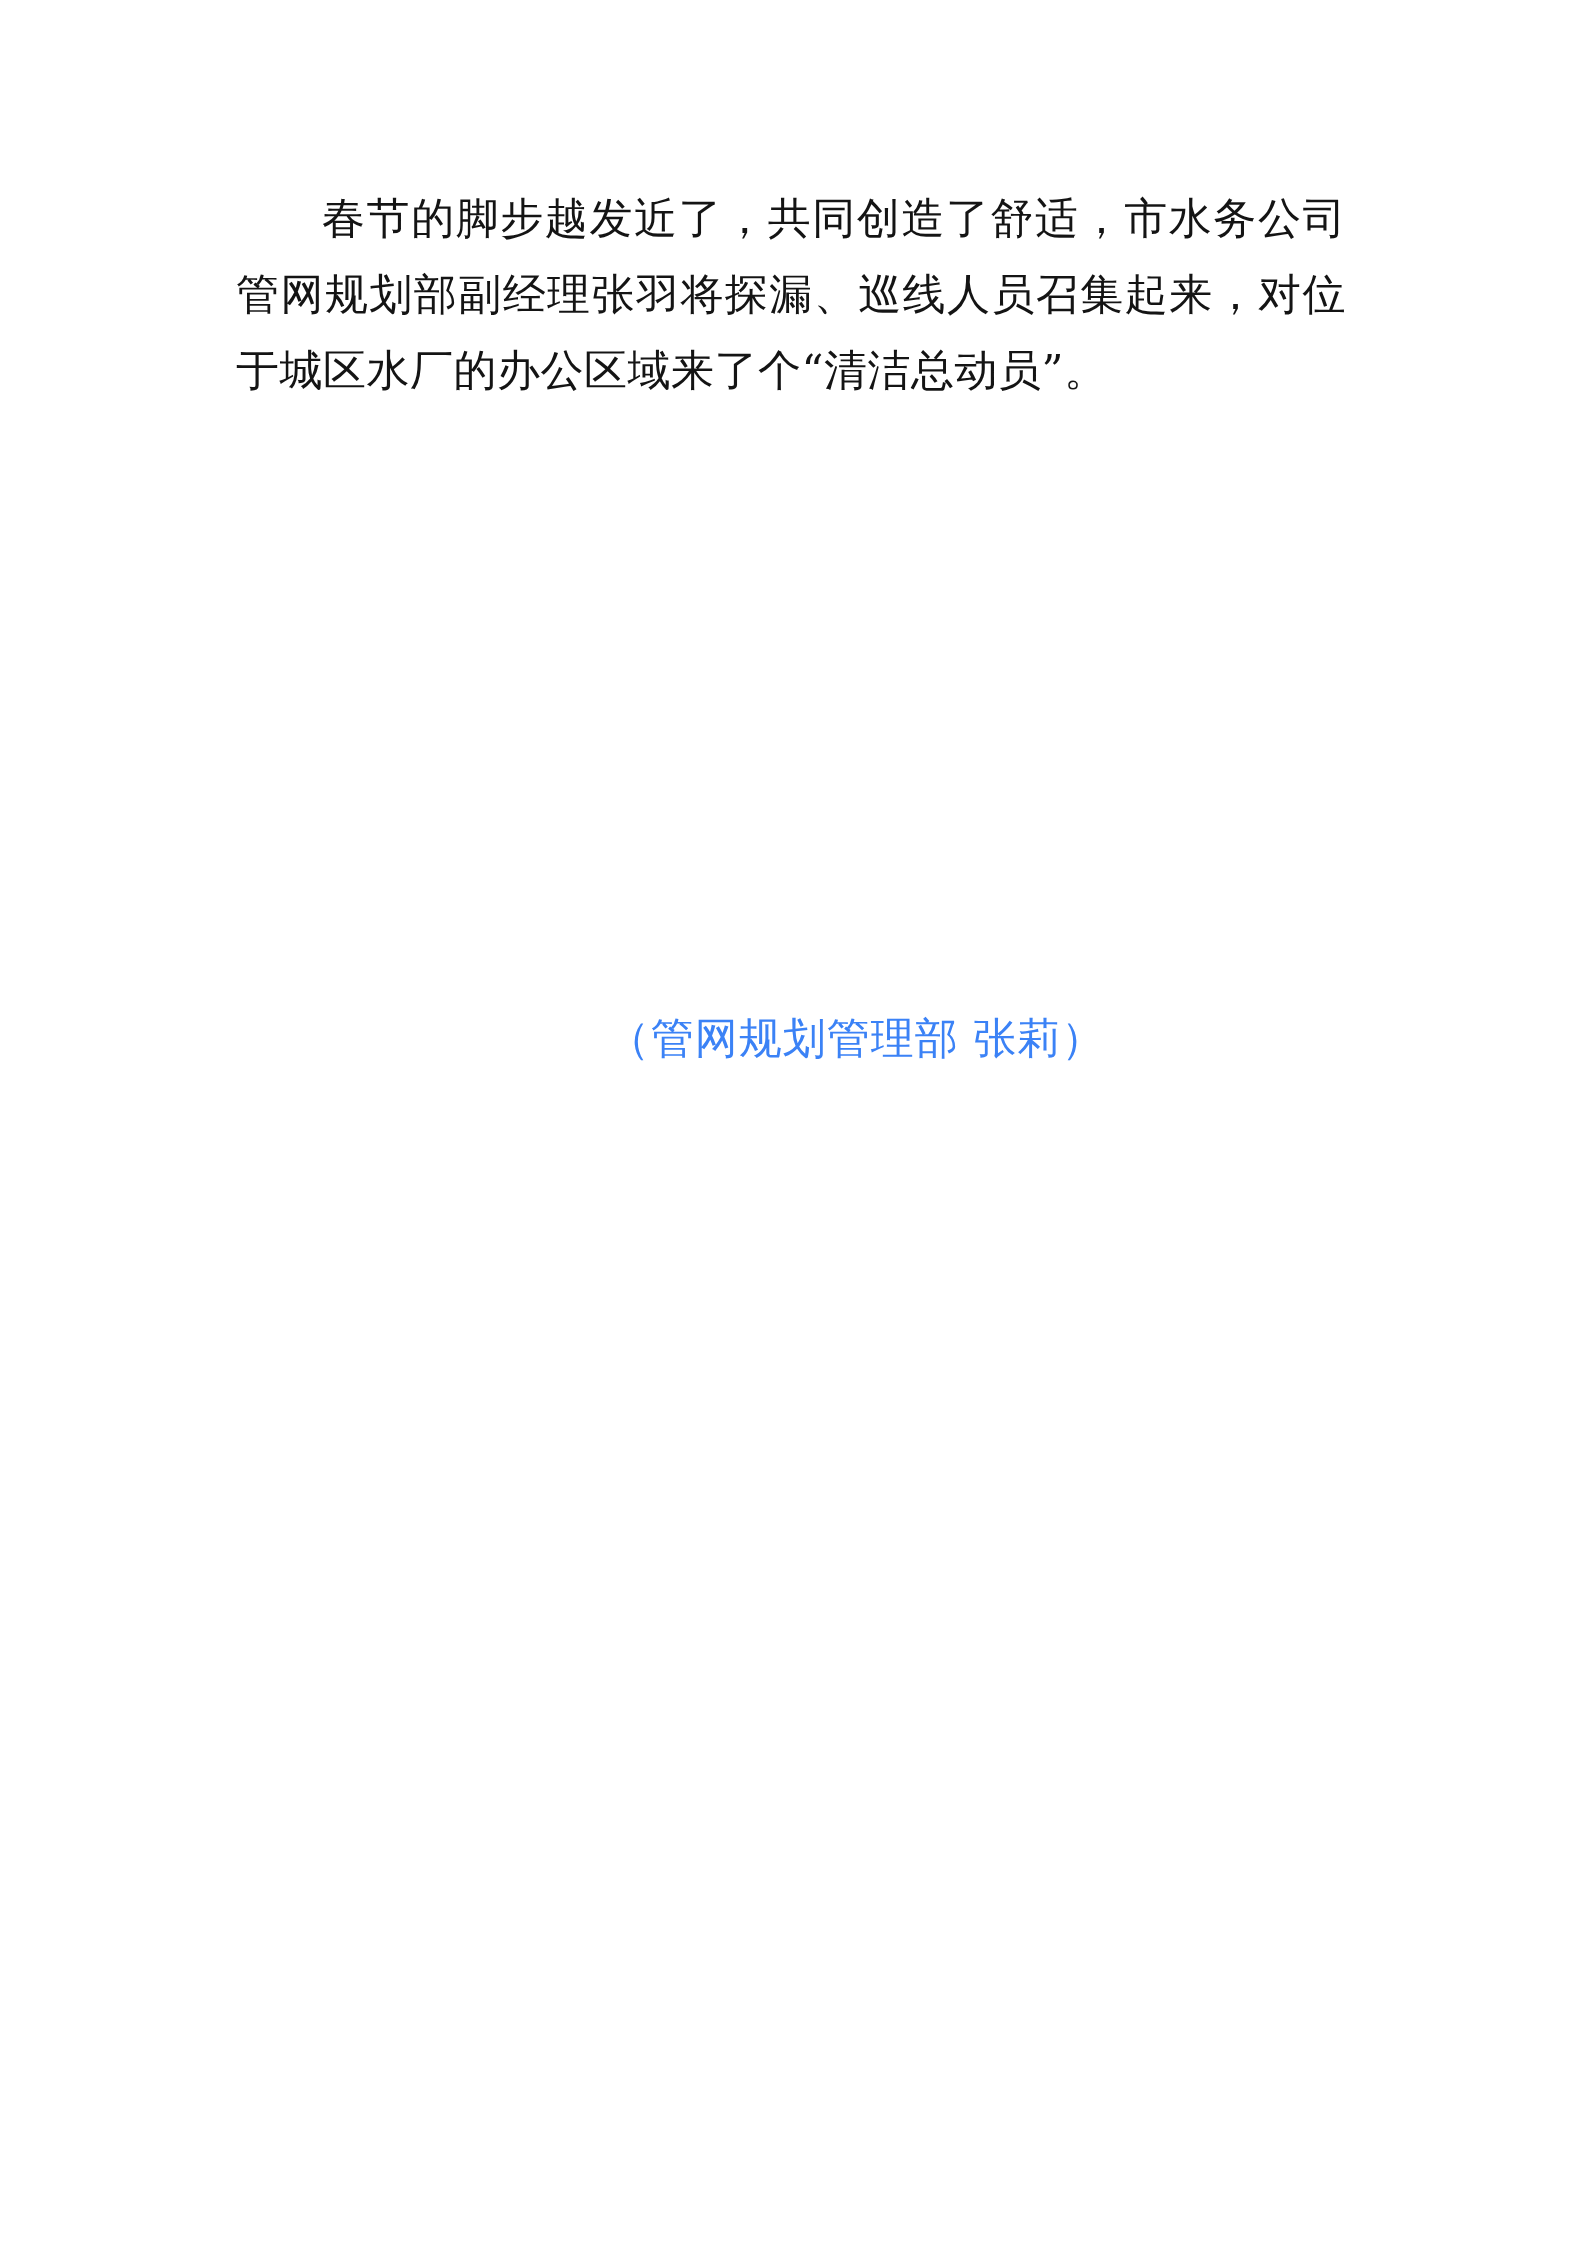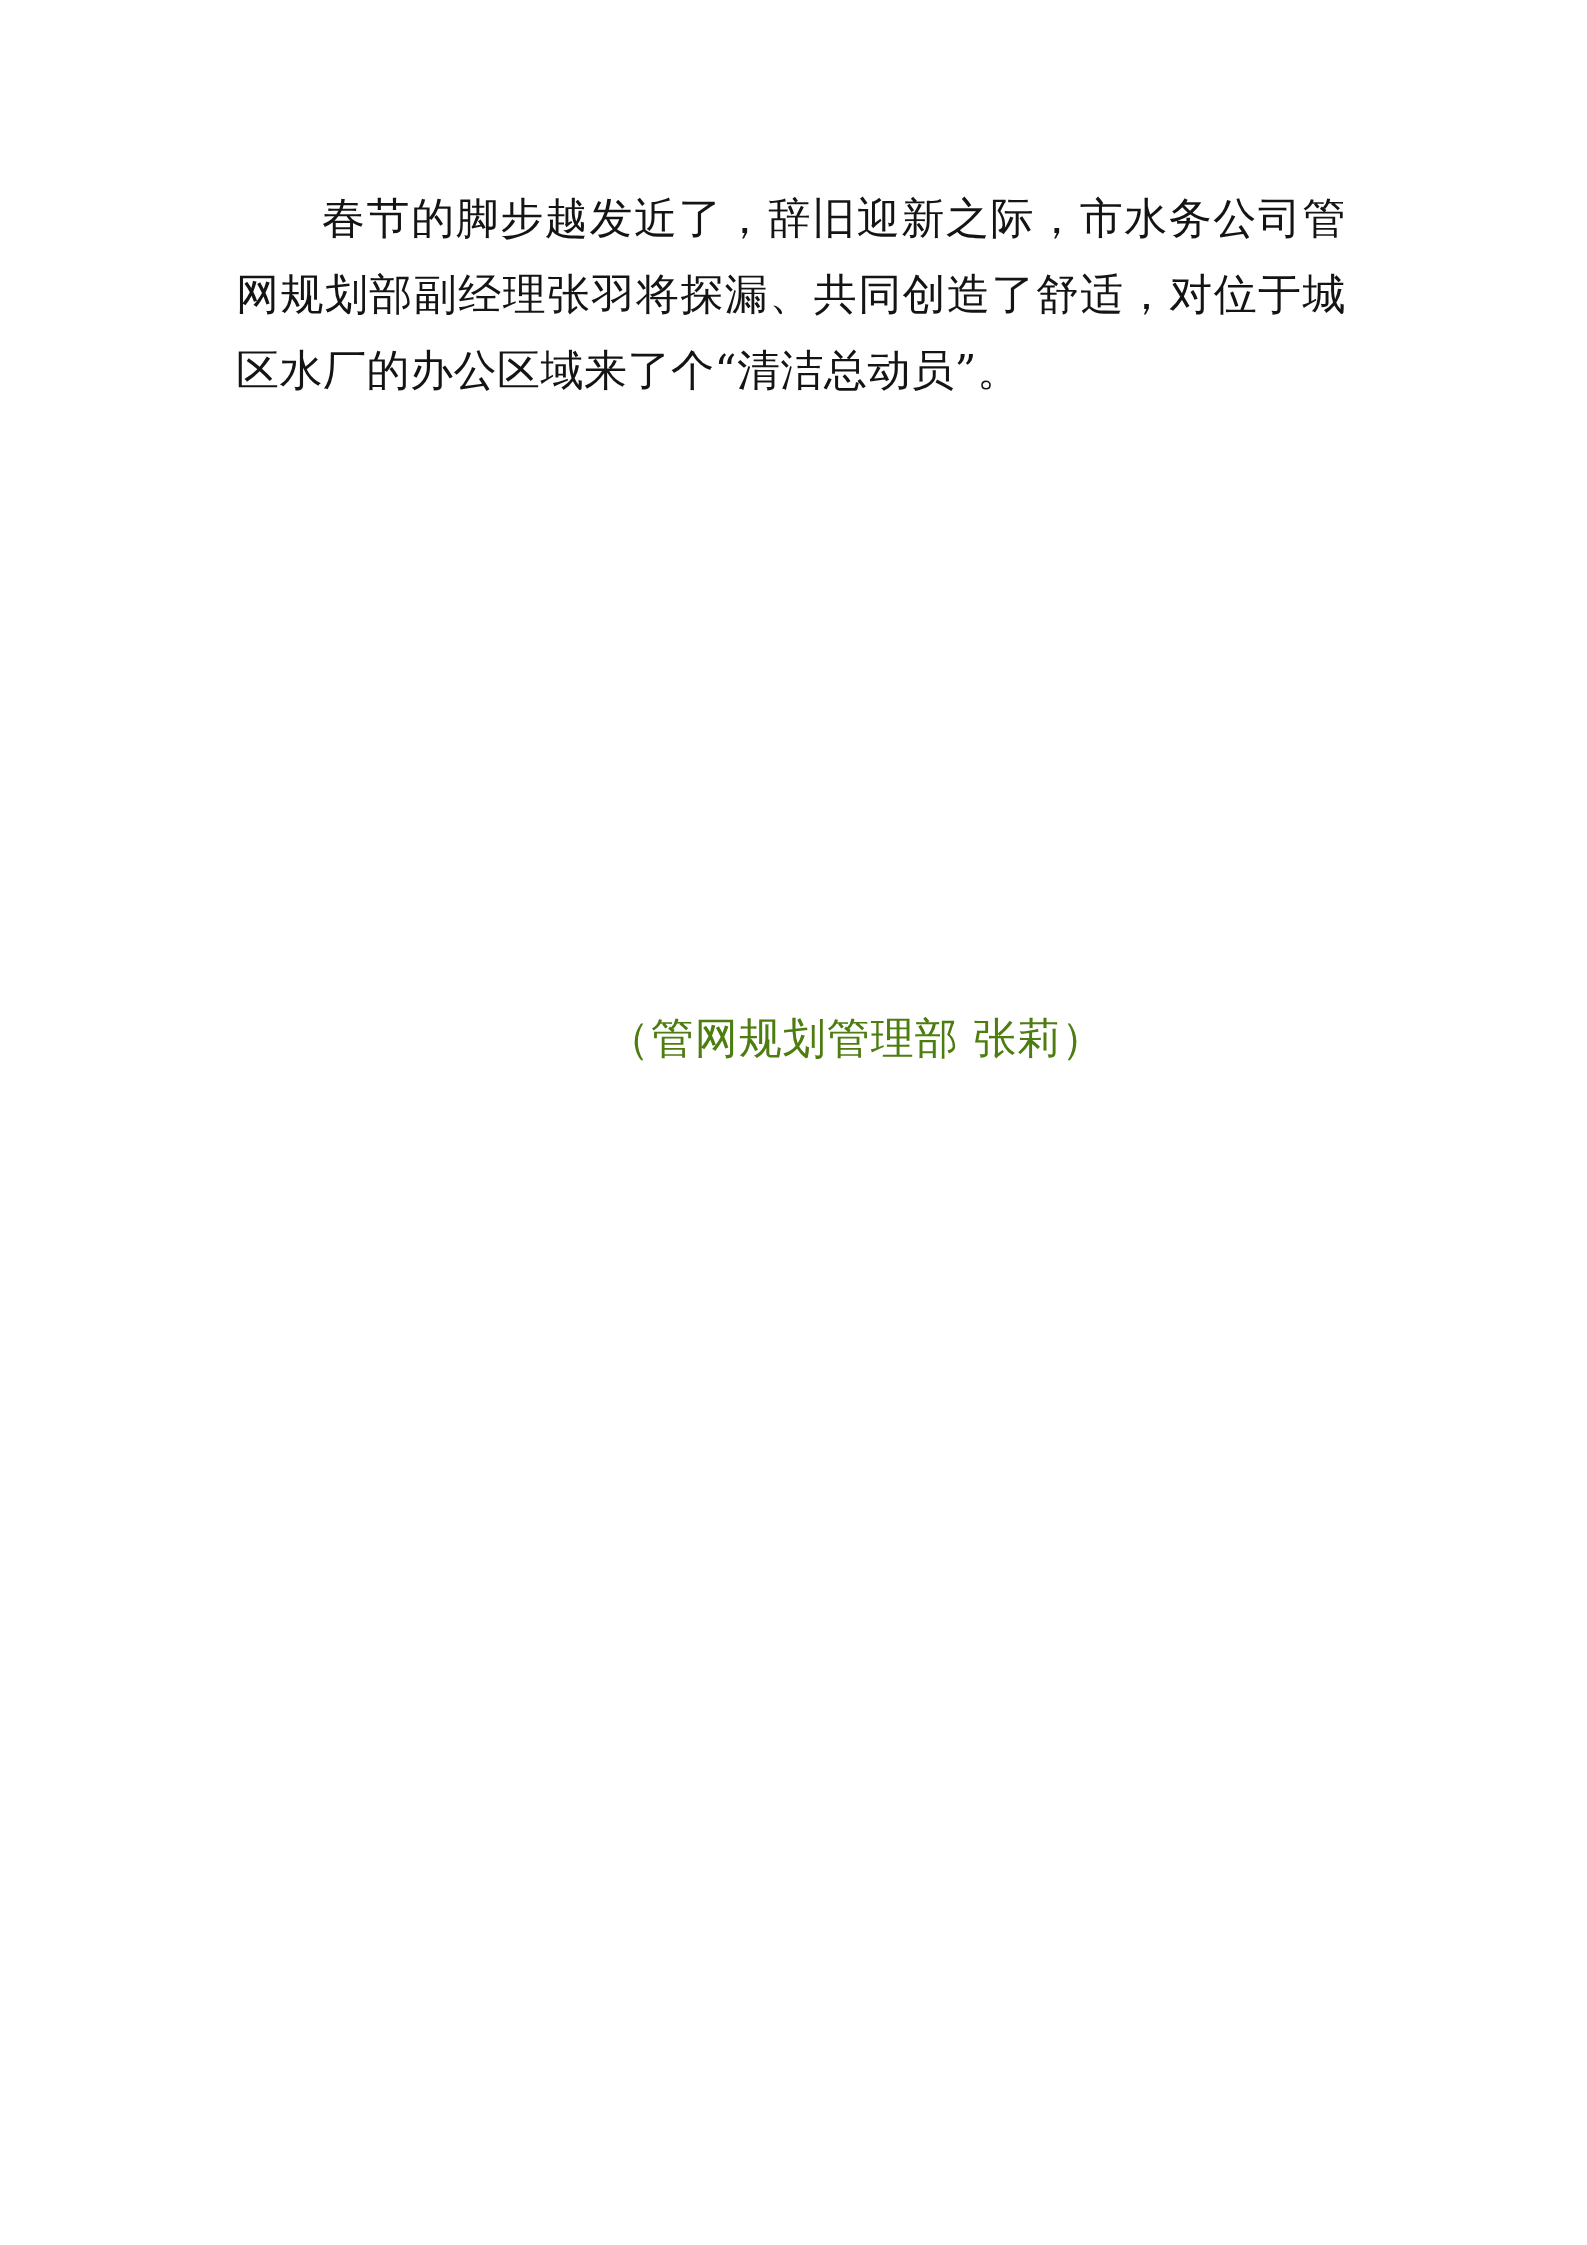--- a/index.html
+++ b/index.html
@@ -44,31 +44,31 @@
     position: absolute;
     left: 236px;
     top: 1000px;
     width: 1110px;
     text-align: center;
   }
   .signature {
     font-size: 43px;
     line-height: 76px;
     letter-spacing: 1px;
-    color: #4d7c0f;
+    color: #3b82f6;
     display: inline-block;
     margin-left: 130px;
   }
 </style>
 </head>
 <body>
 
 <div class="page">
 
   <div class="content">
-    <p class="para">春节的脚步越发近了，辞旧迎新之际，市水务公司管网规划部副经理张羽将探漏、共同创造了舒适，对位于城区水厂的办公区域来了个“清洁总动员”。</p>
+    <p class="para">春节的脚步越发近了，共同创造了舒适，市水务公司管网规划部副经理张羽将探漏、巡线人员召集起来，对位于城区水厂的办公区域来了个“清洁总动员”。</p>
   </div>
 
   <div class="signature-block">
     <span class="signature">（管网规划管理部  张莉）</span>
   </div>
 
 </div>
 
 </body></html>

